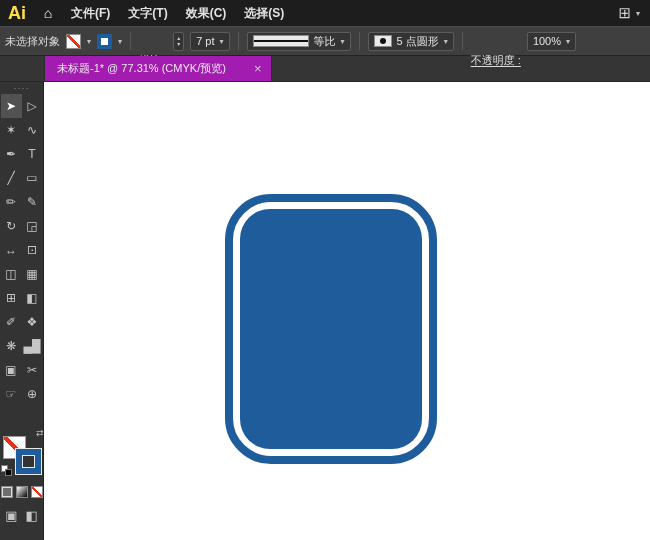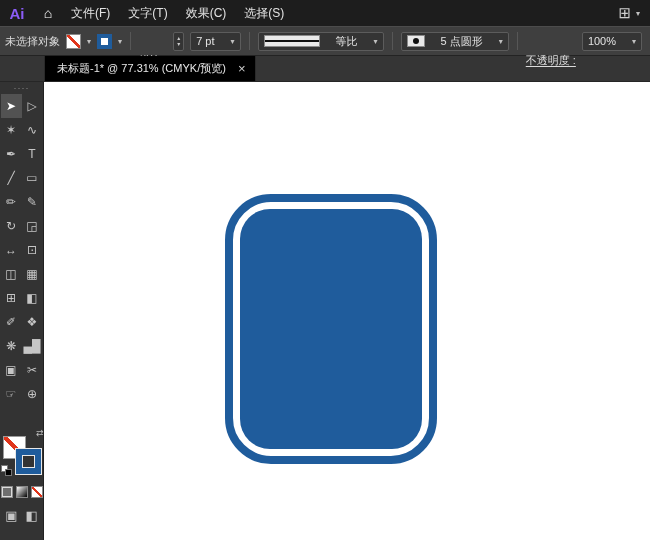--- a/index.html
+++ b/index.html
@@ -9,23 +9,23 @@
     background: #ffffff;
     color: #e6e6e6;
     font-size: 12px;
   }
 
   
   .menubar {
     height: 26px; background: #1d1d1d; display: flex; align-items: center;
     color: #e2e2e2; font-size: 12px;
   }
-  .ai-logo { width: 34px; text-align: center; color: #8b5cf6; font-weight: bold; font-size: 15px; }
+  .ai-logo { width: 34px; text-align: center; color: #fde047; font-weight: bold; font-size: 18px; }
   .home { width: 28px; text-align: center; font-size: 14px; color: #ffffff; }
-  .menu-item { padding: 0 9px; line-height: 26px; white-space: nowrap; }
+  .menu-item { padding: 0 9px; line-height: 26px; white-space: nowrap; font-weight: bold; }
   .menubar-right { margin-left: auto; display: flex; align-items: center; gap: 5px; padding-right: 10px; }
   .ws-icon { font-size: 15px; color: #cfcfcf; }
   .sm-chevron { font-size: 8px; color: #c0c0c0; }
 
   
   .controlbar {
     height: 30px; background: #3f3f3f;
     border-top: 1px solid #4c4c4c; border-bottom: 1px solid #232323;
     display: flex; align-items: center; gap: 6px;
     padding: 0 5px; font-size: 11px; color: #dcdcdc; white-space: nowrap;
@@ -39,32 +39,32 @@
   }
   .swatch.stroke { border: 4px solid var(--accent); background: #fff; }
   .underlined { text-decoration: underline; text-underline-offset: 2px; margin-top: 38px; }
   .stepper {
     width: 11px; height: 19px; background: #343434; border: 1px solid #5c5c5c; border-radius: 2px;
     display: inline-flex; flex-direction: column; align-items: center; justify-content: center;
     font-size: 6px; line-height: 6px; color: #cccccc;
   }
   .field {
     height: 19px; background: #343434; border: 1px solid #5c5c5c; border-radius: 2px;
-    display: inline-flex; align-items: center; gap: 16px; padding: 0 5px; color: #e3e3e3;
+    display: inline-flex; align-items: center; gap: 5px; padding: 0 5px; color: #e3e3e3;
   }
   .profile-line { width: 56px; height: 12px; background: #e9e9e9; border: 1px solid #8a8a8a; display: flex; align-items: center; }
   .profile-line i { display: block; width: 100%; height: 2px; background: #101010; }
   .brush-wrap { width: 18px; height: 12px; background: #e9e9e9; border: 1px solid #8a8a8a; display: flex; align-items: center; justify-content: center; }
   .brush-dot { width: 6px; height: 6px; border-radius: 50%; background: #101010; }
 
   
   .tabstrip { height: 26px; background: #353535; border-bottom: 1px solid #262626; display: flex; align-items: stretch; }
   .tab {
-    margin-left: 44px; background: #000000; color: #e8e8e8; font-size: 11px;
-    display: flex; align-items: center; gap: 12px; padding: 0 10px 0 12px;
+    margin-left: 44px; background: #a21caf; color: #e8e8e8; font-size: 11px;
+    display: flex; align-items: center; gap: 28px; padding: 0 10px 0 12px;
     border-right: 1px solid #2a2a2a; border-left: 1px solid #2a2a2a;
   }
   .tab-close { font-size: 13px; color: #cccccc; }
 
   
   .main { display: flex; height: 458px; }
 
   .toolbar {
     width: 44px; background: #333333; border-right: 1px solid #212121;
     display: flex; flex-direction: column; align-items: center; padding-top: 2px; flex: none;

